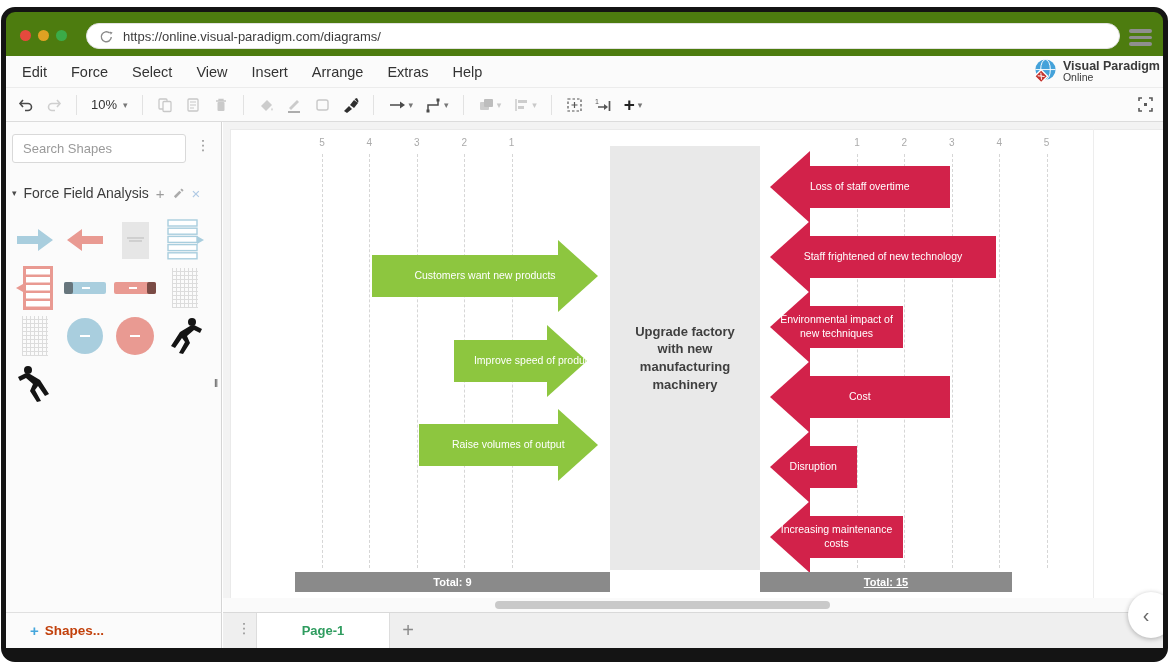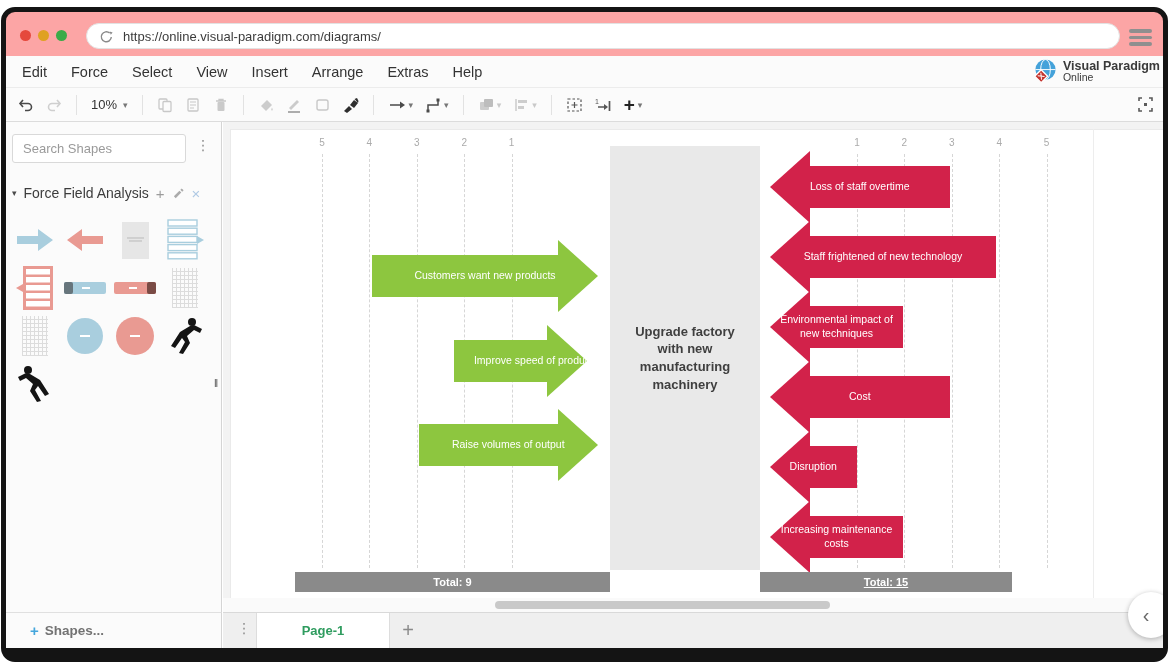--- a/index.html
+++ b/index.html
@@ -4,21 +4,21 @@
 <style>
   html,body{margin:0;padding:0;width:1170px;height:665px;overflow:hidden;background:#fff;
     font-family:"Liberation Sans", sans-serif;}
   .abs{position:absolute;}
   #content{position:absolute;left:0;top:0;width:1170px;height:665px;
     clip-path:inset(9px 3px 14px 2px round 11px);}
   
   #frame{position:absolute;left:1px;top:7px;width:1167px;height:655px;box-sizing:border-box;
     border:5px solid #141414;border-bottom-width:14px;border-radius:14px;pointer-events:none;z-index:50;}
   
-  #titlebar{left:2px;top:8px;right:2px;height:48px;background:#fca5a5;border-bottom:1px solid #DCDCDC;padding-left:32px;}
+  #titlebar{left:2px;top:8px;right:2px;height:48px;background:#4d7c0f;border-bottom:1px solid #DCDCDC;padding-left:32px;}
   .tl{width:11px;height:11px;border-radius:50%;display:inline-block;}
   #urlbar{left:84px;top:15px;width:1034px;height:26px;background:#fff;border:1px solid #E2E2E2;
     border-radius:14px;display:flex;align-items:center;padding:0 12px;box-sizing:border-box;}
   #urltext{font-size:13px;color:#3c3c3c;margin-left:9px;}
   #hamburger{right:16px;top:21px;}
   #hamburger div{width:23px;height:3.5px;background:#8F8F8F;border-radius:2px;margin-bottom:3px;}
   
   #menubar{left:2px;top:56px;right:2px;height:32px;background:#FBFBFB;border-bottom:1px solid #ECECEC;
     display:flex;align-items:center;padding-left:8px;box-sizing:border-box;}
   .menu-item{padding:0 12px;font-size:14.5px;color:#333;cursor:default;}
@@ -46,21 +46,21 @@
   #section .tri{font-size:9px;color:#4a4a4a;}
   #section .ttl{font-size:14px;color:#3c3c3c;}
   #section .plus{font-size:15px;color:#9b9b9b;}
   #section .close{font-size:15px;color:#AFC9E4;}
   #palette{left:8px;top:94px;width:204px;display:grid;grid-template-columns:repeat(4,50px);grid-auto-rows:48px;}
   .pcell{display:flex;align-items:center;justify-content:center;}
   #handle{left:212px;top:256px;font-size:10px;color:#444;letter-spacing:1px;}
   #sidebottom{left:2px;top:612px;width:220px;height:36px;background:#FBFBFB;border-top:1px solid #E0E0E0;
     border-right:1px solid #D5D5D5;display:flex;align-items:center;padding-left:28px;box-sizing:border-box;}
   #sidebottom .plus{color:#45A6DC;font-size:15px;font-weight:bold;margin-right:6px;}
-  #sidebottom .lbl{color:#737373;font-size:13.5px;font-weight:bold;}
+  #sidebottom .lbl{color:#c2410c;font-size:13.5px;font-weight:bold;}
   
   #canvas{left:223px;top:122px;width:945px;height:476px;background:#fff;}
   #canvas .gutterL{left:0;top:0;width:7px;height:476px;background:#F3F3F3;border-right:1px solid #EAEAEA;}
   #canvas .gutterT{left:7px;top:0;width:938px;height:7px;background:#F3F3F3;border-bottom:1px solid #EAEAEA;}
   #pageedge{left:1093px;top:129px;width:1px;height:469px;background:#EDEDED;}
   #diagram{left:0;top:0;width:1170px;height:665px;z-index:5;pointer-events:none;}
   .rnum{position:absolute;width:22px;text-align:center;font-size:10px;color:#ABABAB;}
   .dash{position:absolute;width:0;border-left:1px dashed #D6D6D6;}
   .ff-arrow{position:absolute;}
   .ff-label{position:absolute;left:0;top:0;width:100%;height:100%;display:flex;align-items:center;justify-content:center;

